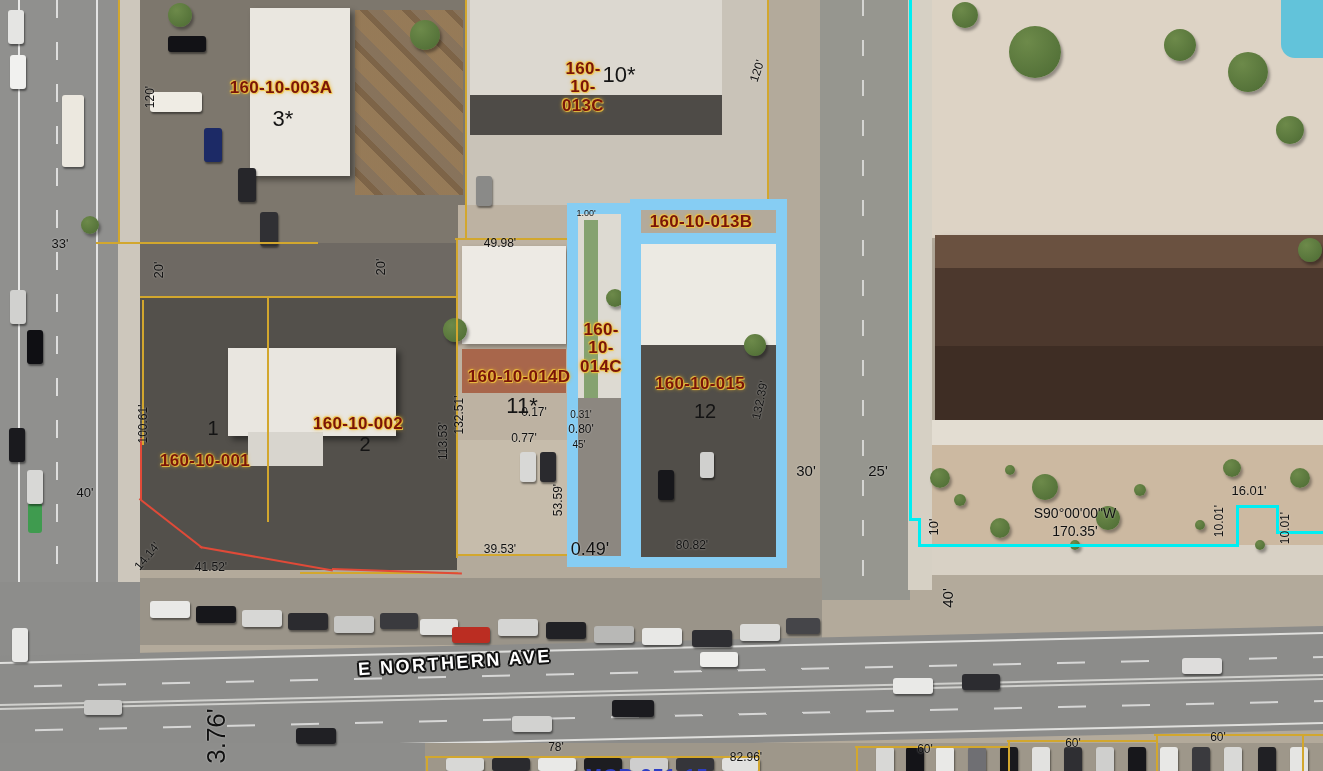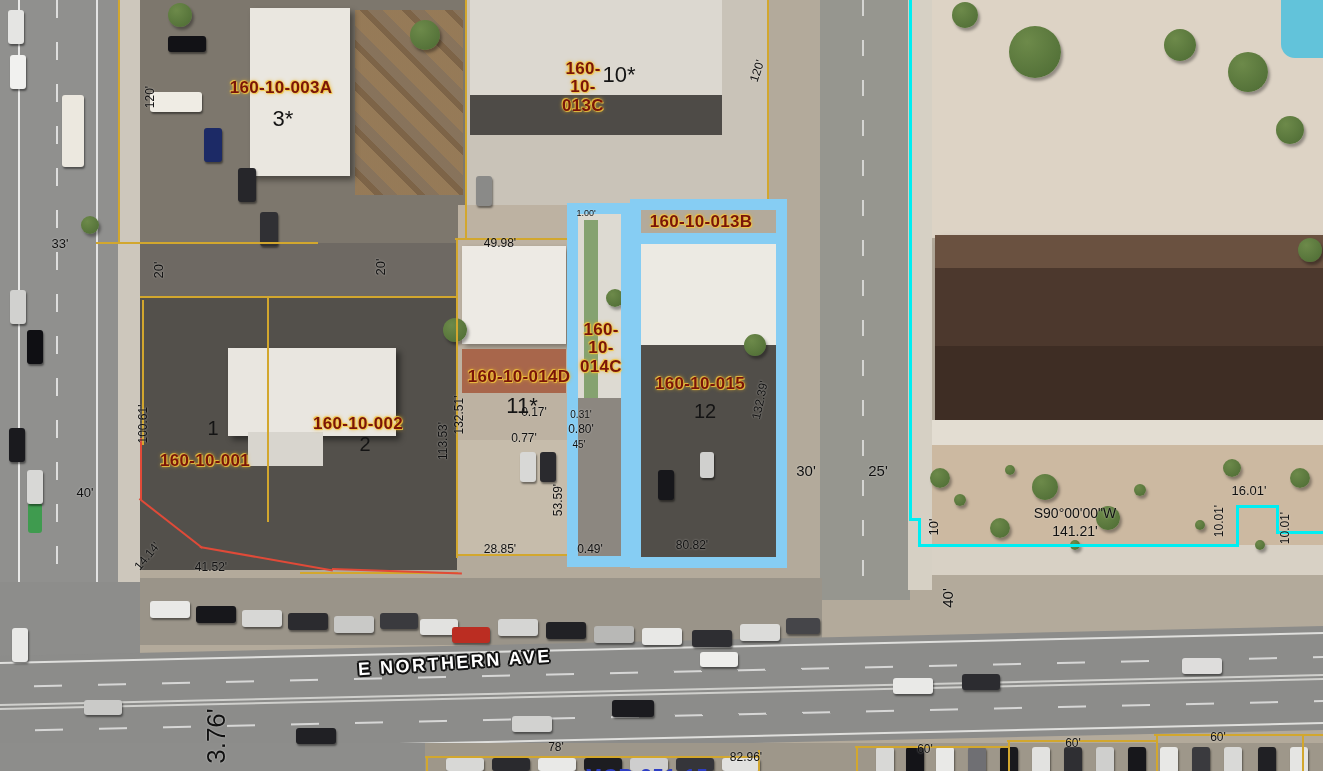--- a/index.html
+++ b/index.html
@@ -171,30 +171,30 @@
     <div class="dim" style="left: 211px; top: 567px; font-size: 12px; transform: translate(-50%, -50%) rotate(0deg);">41.52'</div>
     <div class="dim" style="left: 459px; top: 415px; font-size: 12px; transform: translate(-50%, -50%) rotate(-90deg);">132.51'</div>
     <div class="dim" style="left: 443px; top: 441px; font-size: 12px; transform: translate(-50%, -50%) rotate(-90deg);">113.53'</div>
     <div class="dim" style="left: 534px; top: 412px; font-size: 12px; transform: translate(-50%, -50%) rotate(0deg);">0.17'</div>
     <div class="dim" style="left: 524px; top: 438px; font-size: 12px; transform: translate(-50%, -50%) rotate(0deg);">0.77'</div>
     <div class="dim" style="left: 586px; top: 213px; font-size: 9px; transform: translate(-50%, -50%) rotate(0deg);">1.00'</div>
     <div class="dim" style="left: 581px; top: 414px; font-size: 10px; transform: translate(-50%, -50%) rotate(0deg);">0.31'</div>
     <div class="dim" style="left: 581px; top: 429px; font-size: 12px; transform: translate(-50%, -50%) rotate(0deg);">0.80'</div>
     <div class="dim" style="left: 579px; top: 444px; font-size: 10px; transform: translate(-50%, -50%) rotate(0deg);">45'</div>
     <div class="dim" style="left: 558px; top: 500px; font-size: 12px; transform: translate(-50%, -50%) rotate(-90deg);">53.59'</div>
-    <div class="dim" style="left: 500px; top: 549px; font-size: 12px; transform: translate(-50%, -50%) rotate(0deg);">28.85'</div>
-    <div class="dim" style="left: 590px; top: 549px; font-size: 12px; transform: translate(-50%, -50%) rotate(0deg);">0.49'</div>
+    <div class="dim" style="left: 500px; top: 549px; font-size: 12px; transform: translate(-50%, -50%) rotate(0deg);">39.53'</div>
+    <div class="dim" style="left: 590px; top: 549px; font-size: 18px; transform: translate(-50%, -50%) rotate(0deg);">0.49'</div>
     <div class="dim" style="left: 692px; top: 545px; font-size: 12px; transform: translate(-50%, -50%) rotate(0deg);">80.82'</div>
     <div class="dim" style="left: 760px; top: 400px; font-size: 12px; transform: translate(-50%, -50%) rotate(-78deg);">132.39'</div>
     <div class="dim" style="left: 806px; top: 470px; font-size: 15px; transform: translate(-50%, -50%) rotate(0deg);">30'</div>
     <div class="dim" style="left: 878px; top: 470px; font-size: 15px; transform: translate(-50%, -50%) rotate(0deg);">25'</div>
     <div class="dim" style="left: 933px; top: 527px; font-size: 13px; transform: translate(-50%, -50%) rotate(-90deg);">10'</div>
     <div class="dim" style="left: 947px; top: 598px; font-size: 15px; transform: translate(-50%, -50%) rotate(-90deg);">40'</div>
     <div class="dim" style="left: 1075px; top: 513px; font-size: 14px; transform: translate(-50%, -50%) rotate(0deg);">S90°00'00"W</div>
-    <div class="dim" style="left: 1075px; top: 531px; font-size: 14px; transform: translate(-50%, -50%) rotate(0deg);">141.21'</div>
+    <div class="dim" style="left: 1075px; top: 531px; font-size: 14px; transform: translate(-50%, -50%) rotate(0deg);">170.35'</div>
     <div class="dim" style="left: 1249px; top: 490px; font-size: 13px; transform: translate(-50%, -50%) rotate(0deg);">16.01'</div>
     <div class="dim" style="left: 1219px; top: 521px; font-size: 12px; transform: translate(-50%, -50%) rotate(-90deg);">10.01'</div>
     <div class="dim" style="left: 1285px; top: 528px; font-size: 12px; transform: translate(-50%, -50%) rotate(-90deg);">10.01'</div>
     <div class="dim" style="left: 556px; top: 747px; font-size: 12px; transform: translate(-50%, -50%) rotate(0deg);">78'</div>
     <div class="dim" style="left: 746px; top: 757px; font-size: 12px; transform: translate(-50%, -50%) rotate(0deg);">82.96'</div>
     <div class="dim" style="left: 925px; top: 749px; font-size: 12px; transform: translate(-50%, -50%) rotate(0deg);">60'</div>
     <div class="dim" style="left: 1073px; top: 743px; font-size: 12px; transform: translate(-50%, -50%) rotate(0deg);">60'</div>
     <div class="dim" style="left: 1218px; top: 737px; font-size: 12px; transform: translate(-50%, -50%) rotate(0deg);">60'</div>
     <div class="dim" style="left: 216px; top: 736px; font-size: 26px; transform: translate(-50%, -50%) rotate(-90deg);">3.76'</div>
     <div class="car" style="left: 150px; top: 601px; width: 40px; height: 17px; background: rgb(233, 233, 231);"></div>

